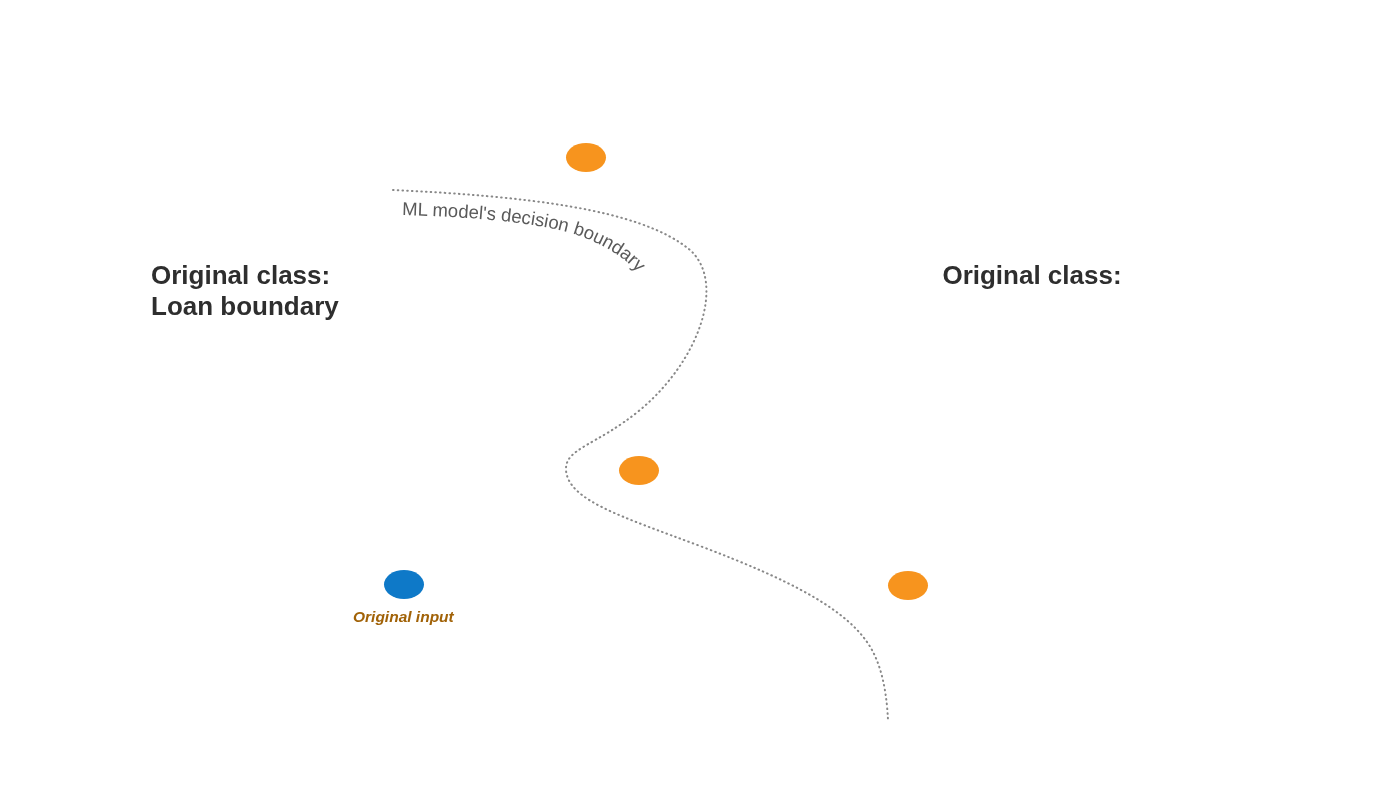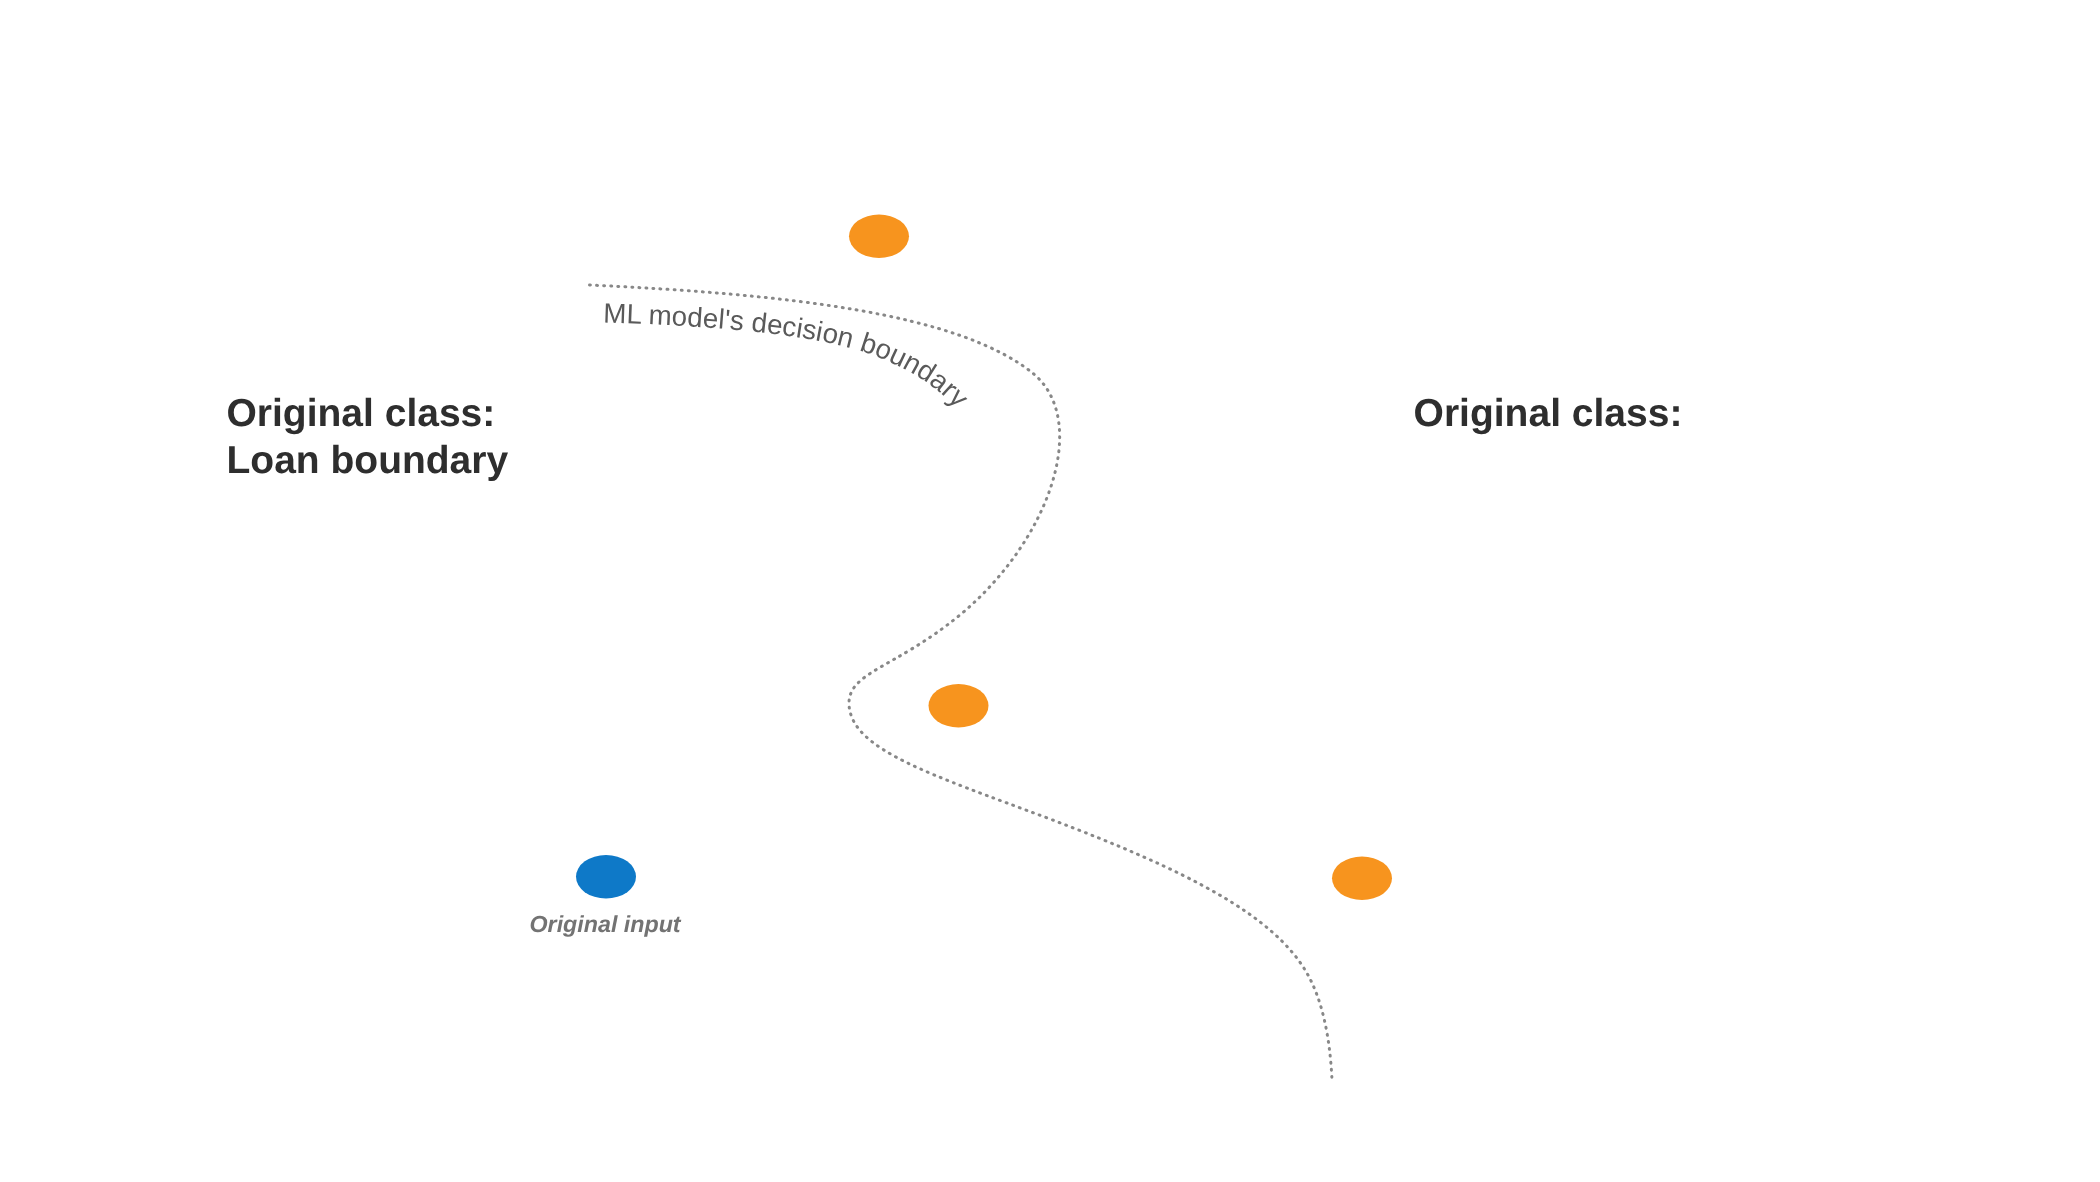--- a/index.html
+++ b/index.html
@@ -133,15 +133,15 @@
 
   <div class="class-label" id="label-desired-class" style="color: rgb(46, 46, 46);">
     <span class="line">Original class:</span>
   </div>
 
   <div class="dot dot-orange" id="dot-cf-top" style="left: 566px; top: 142.5px; background: rgb(247, 148, 30);"></div>
   <div class="dot dot-orange" id="dot-cf-mid" style="left: 619px; top: 455.5px; background: rgb(247, 148, 30);"></div>
   <div class="dot dot-orange" id="dot-cf-right" style="left: 888px; top: 570.5px; background: rgb(247, 148, 30);"></div>
   <div class="dot dot-blue" id="dot-original" style="left: 384px; top: 569.5px; background: rgb(14, 121, 200);"></div>
 
-  <div class="original-input-label" style="color: #737373;">Original input</div>
+  <div class="original-input-label" style="color: #a16207;">Original input</div>
 
 </div>
 
 </body></html>

